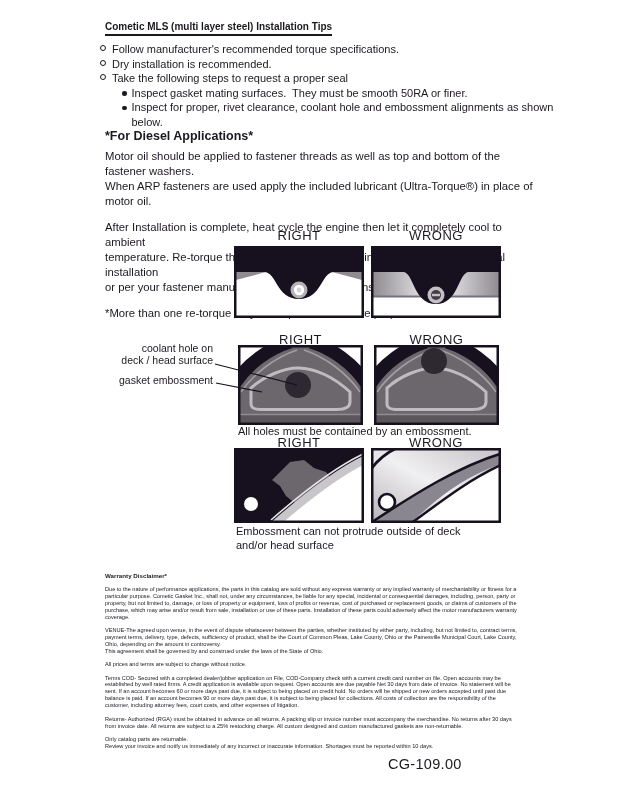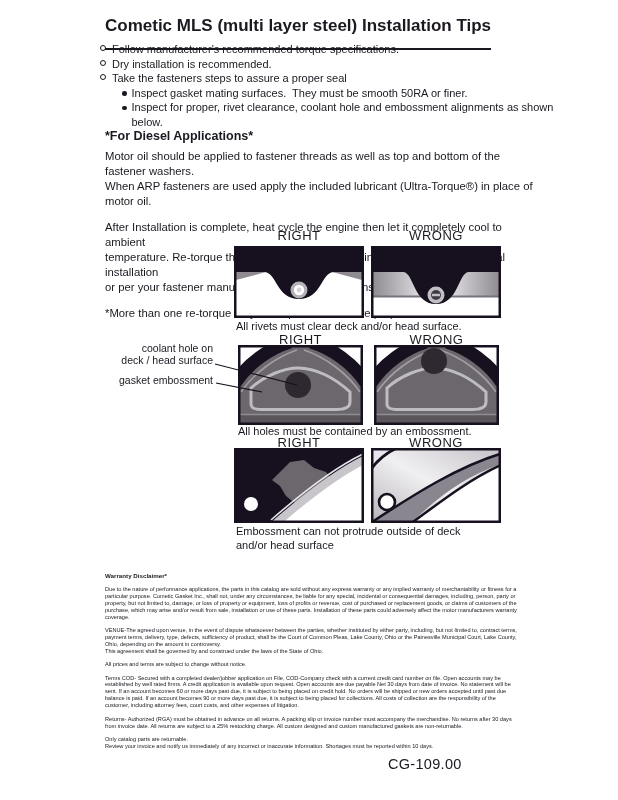--- a/index.html
+++ b/index.html
@@ -3,22 +3,22 @@
 <meta charset="utf-8">
 <style>
   html,body{margin:0;padding:0;background:#fff;}
   .page{
     position:relative;width:618px;height:800px;background:#fff;overflow:hidden;
     font-family:"Liberation Sans","DejaVu Sans",sans-serif;color:#1c1820;
   }
   .prewrap{white-space:pre-wrap;}
   
   .title-wrap{position:absolute;top:16px;left:105px;}
-  .title{display:inline-block;font-size:17px;font-weight:bold;
-         border-bottom:2px solid #1c1820;padding-bottom:12px;}
+  .title{display:inline-block;font-size:10px;font-weight:bold;
+         border-bottom:2px solid #1c1820;padding-bottom:2px;}
   
   .tips{position:absolute;top:42px;left:100px;width:470px;font-size:11px;line-height:14.6px;}
   .b-row{display:flex;align-items:baseline;}
   .b-dot{display:inline-block;width:4px;height:4px;border:1px solid #1c1820;border-radius:50%;
          margin-right:6px;position:relative;top:-2px;flex:0 0 auto;}
   .sb-row{display:flex;align-items:baseline;padding-left:22px;}
   .sb-dot{display:inline-block;width:4.5px;height:4.5px;background:#1c1820;border-radius:50%;
           margin-right:5px;position:relative;top:-1px;flex:0 0 auto;}
   
   .diesel{position:absolute;top:113px;left:105px;width:435px;}
@@ -53,21 +53,21 @@
     <div class="b-row">
       <span class="b-dot"></span>
       <span class="prewrap">Follow manufacturer's recommended torque specifications.</span>
     </div>
     <div class="b-row">
       <span class="b-dot"></span>
       <span class="prewrap">Dry installation is recommended.</span>
     </div>
     <div class="b-row">
       <span class="b-dot"></span>
-      <span class="prewrap">Take the fasteners steps to assure a proper seal</span>
+      <span class="prewrap">Take the following steps to request a proper seal</span>
     </div>
     <div class="sb-row">
       <span class="sb-dot"></span>
       <span class="prewrap">Inspect gasket mating surfaces.  They must be smooth 50RA or finer.</span>
     </div>
     <div class="sb-row">
       <span class="sb-dot"></span>
       <span class="prewrap">Inspect for proper, rivet clearance, coolant hole and embossment alignments as shown below.</span>
     </div>
   </div>
@@ -108,21 +108,20 @@
       </defs>
       <rect width="130" height="72" fill="#ffffff"></rect>
       <rect x="2" y="26" width="126" height="24" fill="url(#g1w)"></rect>
       <line x1="2" y1="50.5" x2="128" y2="50.5" stroke="#76727a" stroke-width="2"></line>
       <path d="M0,0 H130 V26 H98 C87,26 88,58 65,58 C42,58 43,26 32,26 H0 Z" fill="#17101e"></path>
       <circle cx="65" cy="49" r="8.5" fill="#c3c0c5"></circle>
       <circle cx="65" cy="49" r="5" fill="#413c44"></circle>
       <line x1="61" y1="49" x2="69" y2="49" stroke="#c3c0c5" stroke-width="2.4"></line>
       <rect x="1.25" y="1.25" width="127.5" height="69.5" fill="none" stroke="#17101e" stroke-width="2.5"></rect>
     </svg>
-    <div class="fig-cap" style="left:236px;top:94px;">All rivets must clear deck and/or head surface.</div>
 
     <div class="fig-h" style="left:238px;top:106px;width:125px;">RIGHT</div>
     <div class="fig-h" style="left:374px;top:106px;width:125px;">WRONG</div>
 
     <div class="fig-label prewrap" style="left:105px;top:117px;width:108px;">coolant hole on
 deck / head surface</div>
     <div class="fig-label" style="left:105px;top:149px;width:108px;">gasket embossment</div>
 
     <svg class="fig-img" style="left:238px;top:119px;" width="125" height="80" viewBox="0 0 125 80">
       <rect width="125" height="80" fill="#6b676d"></rect>

